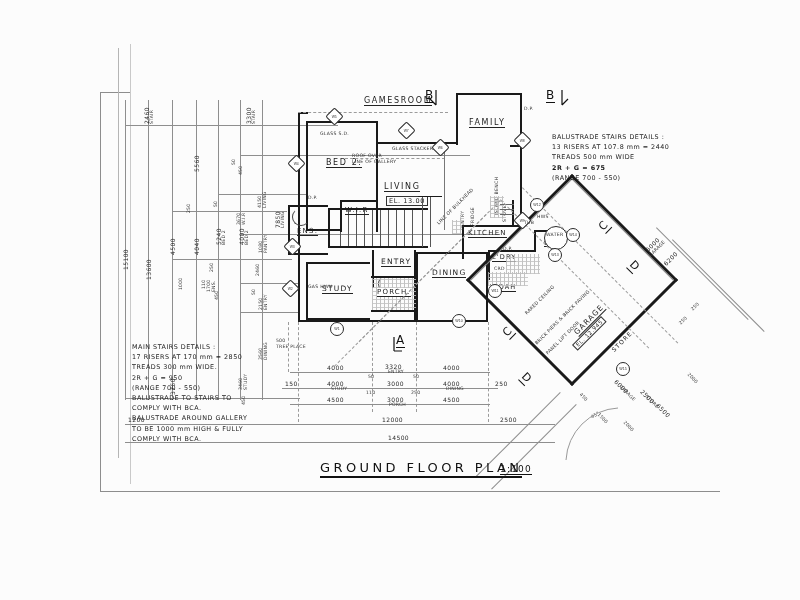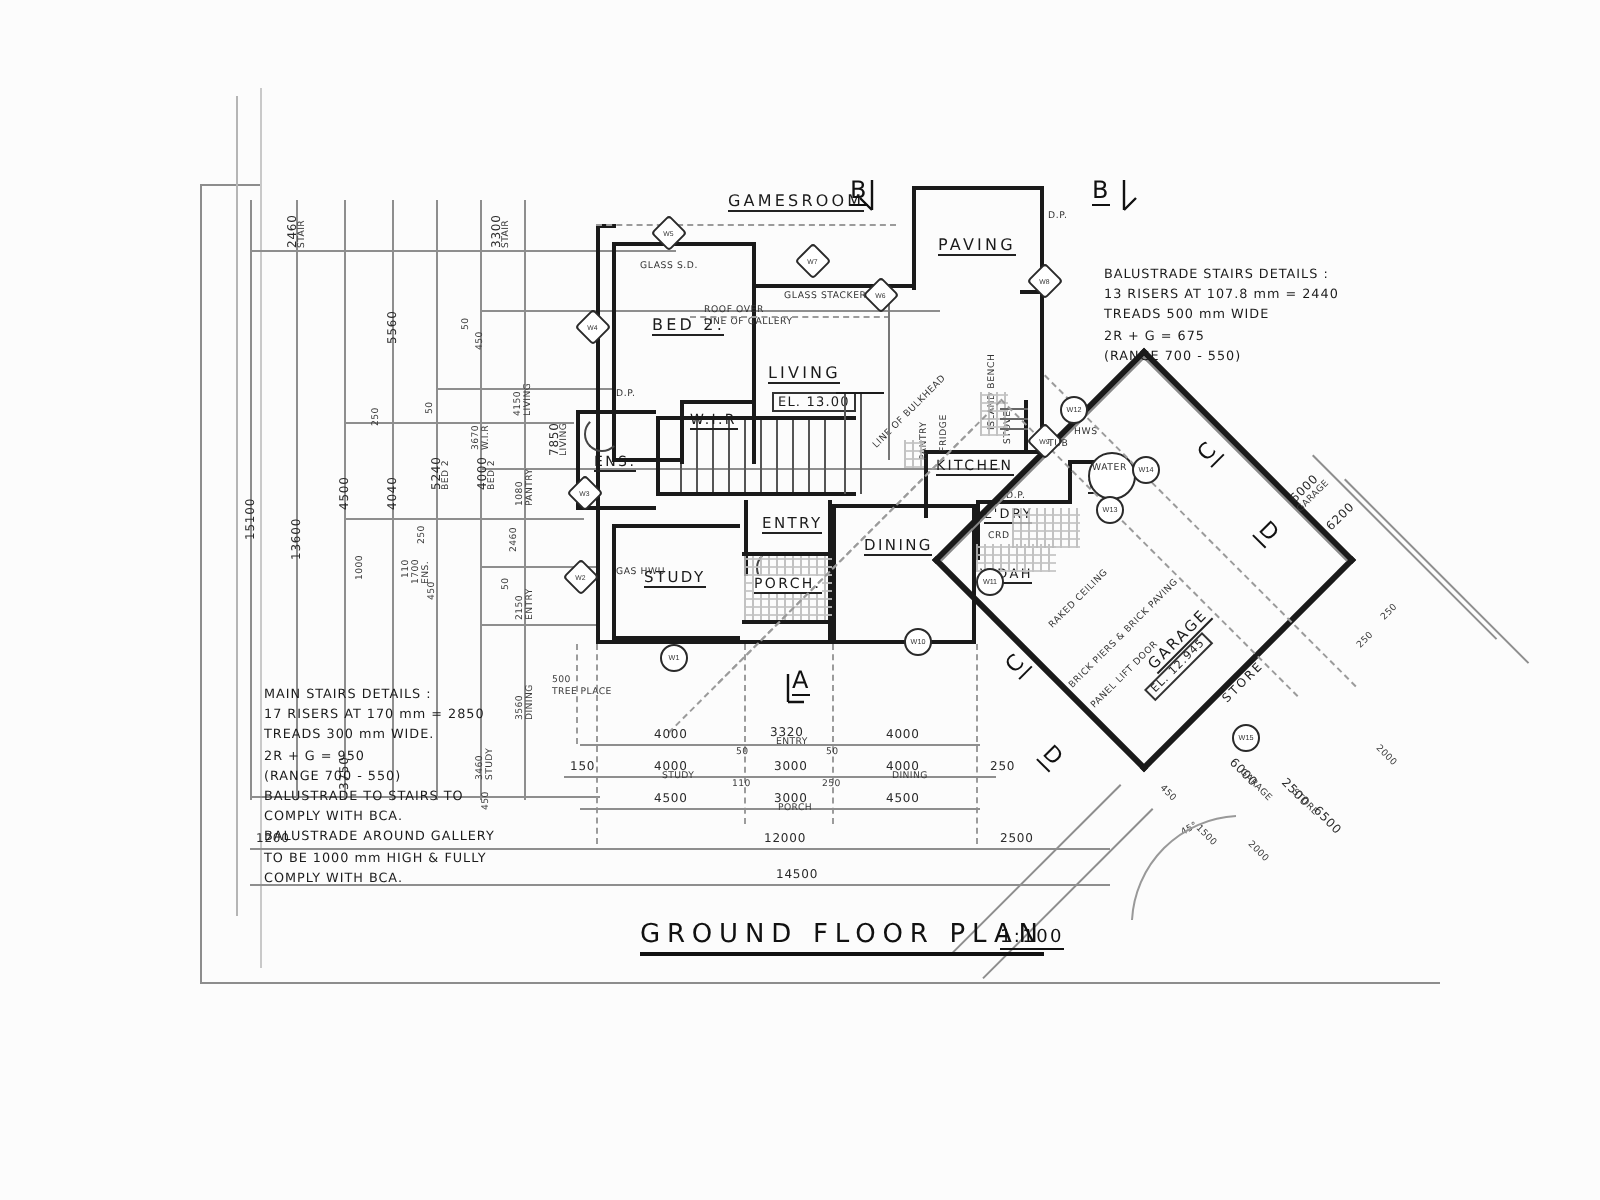--- a/index.html
+++ b/index.html
@@ -143,21 +143,21 @@
 
   <div class="t rm" style="left:364px;top:96px;font-size:8px;">GAMESROOM</div>
   <div class="ln dash" style="left:298px;top:112px;width:150px;"></div>
   <div class="wall" style="left:378px;top:142px;width:78px;height:2px;"></div>
   <div class="t ann" style="left:392px;top:146px;">GLASS STACKER S.D.</div>
 
   <div class="wall" style="left:456px;top:93px;width:2px;height:52px;"></div>
   <div class="wall" style="left:456px;top:93px;width:66px;height:2px;"></div>
   <div class="wall" style="left:520px;top:93px;width:2px;height:130px;"></div>
   <div class="wall" style="left:510px;top:145px;width:12px;height:2px;"></div>
-  <div class="t rm" style="left:469px;top:118px;font-size:8px;">PAVING</div>
+  <div class="t rm" style="left:469px;top:118px;font-size:8px;">FAMILY</div>
 
   <div class="t rm" style="left:384px;top:182px;font-size:8px;">LIVING</div>
   <div class="t el" style="left:386px;top:196px;">EL. 13.00</div>
   <div class="t ann" style="left:352px;top:153px;">ROOF OVER</div>
   <div class="t ann" style="left:352px;top:159px;">LINE OF GALLERY</div>
   <div class="ln dash" style="left:345px;top:158px;width:100px;"></div>
   <div class="t ann rot45" style="left:436px;top:222px;">LINE OF BULKHEAD</div>
   <div class="ln" style="left:444px;top:145px;width:1px;height:85px;background:#777;"></div>
 
   <div class="wall" style="left:328px;top:208px;width:2px;height:40px;"></div>
@@ -409,20 +409,20 @@
     <div class="t note" style="position:relative;left:0;top:6px;">COMPLY WITH BCA.</div>
     <div class="t note" style="position:relative;left:0;top:7px;">BALUSTRADE AROUND GALLERY</div>
     <div class="t note" style="position:relative;left:0;top:8px;">TO BE 1000 mm HIGH &amp; FULLY</div>
     <div class="t note" style="position:relative;left:0;top:9px;">COMPLY WITH BCA.</div>
   </div>
 
   <div style="position:absolute;left:552px;top:133px;">
     <div class="t note u" style="position:relative;left:0;top:0;">BALUSTRADE STAIRS DETAILS :</div>
     <div class="t note" style="position:relative;left:0;top:1px;">13 RISERS AT 107.8 mm = 2440</div>
     <div class="t note" style="position:relative;left:0;top:2px;">TREADS 500 mm WIDE</div>
-    <div class="t note" style="position:relative;left:0;top:3px;">2R + G = 675</div>
+    <div class="t note" style="position:relative;left:0;top:3px;font-weight:bold;">2R + G = 675</div>
     <div class="t note u" style="position:relative;left:0;top:4px;">(RANGE 700 - 550)</div>
   </div>
 
   <div class="t title" style="left:320px;top:460px;">GROUND FLOOR PLAN</div>
   <div class="t scale" style="left:500px;top:464px;">1:100</div>
 
 </div>
 
 </body></html>

